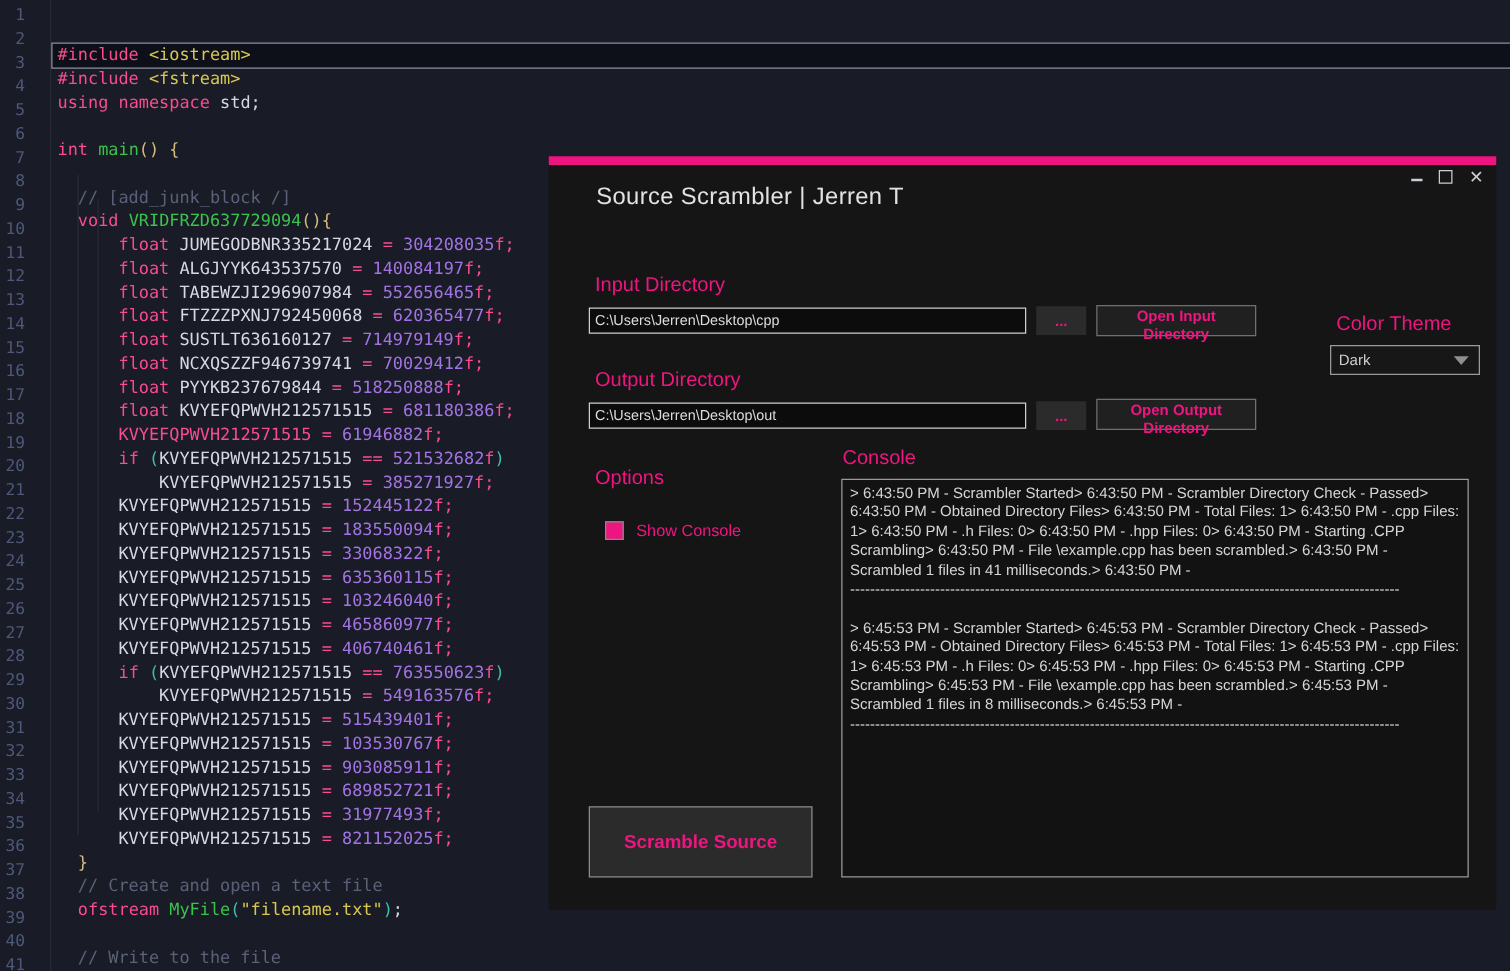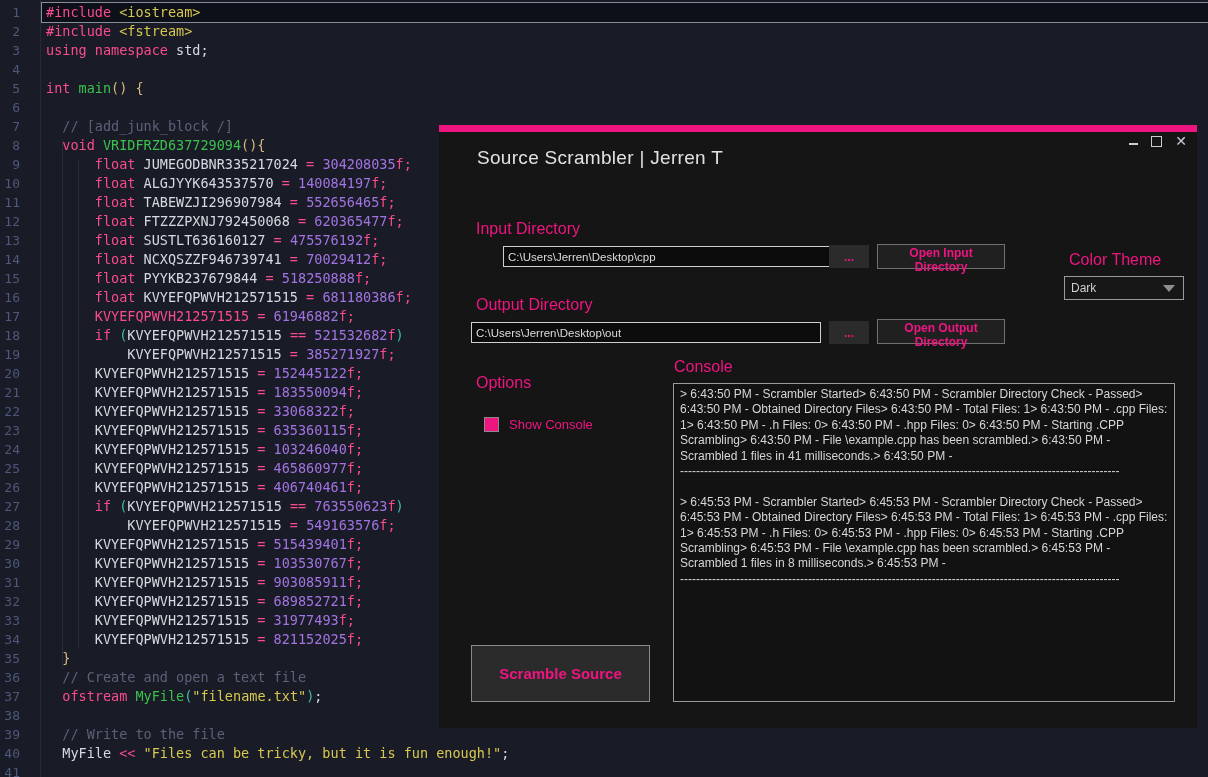--- a/index.html
+++ b/index.html
@@ -5,21 +5,21 @@
   html,body{margin:0;padding:0;background:#101218;}
   #stage{position:relative;width:1208px;height:777px;overflow:hidden;background:#191c26;
          font-family:"DejaVu Sans Mono",monospace;font-size:13.5px;line-height:19px;}
   
   #editor{position:absolute;inset:0;}
   #gutter-divider{position:absolute;left:40px;top:0;bottom:0;width:1px;background:#262a36;}
   .indent-guide{position:absolute;width:1px;background:#262b38;}
   #rows{position:absolute;left:0;top:3px;right:0;}
   .row{display:flex;height:19px;align-items:flex-start;}
   .ln{flex:none;width:20px;text-align:right;color:#4e587a;font-size:13px;user-select:none;}
-  .codeline{flex:1;margin-left:22px;padding-left:4px;white-space:pre;}
+  .codeline{flex:1;margin-left:22px;padding-left:4px;white-space:pre;margin-top:32px;}
   .row.cur .codeline{background:#0e1019;outline:1px solid #878d9b;}
   .tk-k{color:#fb4b8f;} .tk-w{color:#d6d9e2;} .tk-g{color:#3bc24d;}
   .tk-n{color:#a273e2;} .tk-y{color:#d8c84f;} .tk-c{color:#5a6178;}
   .tk-p{color:#d7ba7d;} .tk-t{color:#3fbcb2;}
   
   #appwin{position:absolute;left:439px;top:125px;width:758px;height:603px;background:#151515;
           font-family:"Liberation Sans",sans-serif;color:#dcdcdc;font-size:13px;line-height:normal;}
   #accentbar{position:absolute;left:0;top:0;width:100%;height:7px;}
   #wintitle{position:absolute;left:38px;top:22px;font-size:19px;font-weight:300;color:#e2e2e2;letter-spacing:.3px;text-align:center;}
   #wincontrols{position:absolute;top:9px;right:10px;display:flex;gap:13px;align-items:center;height:14px;}
@@ -99,21 +99,21 @@
         <div class="row">
           <span class="ln">11</span>
           <span class="codeline"><span class="tk-w">      </span><span class="tk-k">float</span><span class="tk-w"> TABEWZJI296907984 </span><span class="tk-k">=</span><span class="tk-w"> </span><span class="tk-n">552656465</span><span class="tk-k">f;</span></span>
         </div>
         <div class="row">
           <span class="ln">12</span>
           <span class="codeline"><span class="tk-w">      </span><span class="tk-k">float</span><span class="tk-w"> FTZZZPXNJ792450068 </span><span class="tk-k">=</span><span class="tk-w"> </span><span class="tk-n">620365477</span><span class="tk-k">f;</span></span>
         </div>
         <div class="row">
           <span class="ln">13</span>
-          <span class="codeline"><span class="tk-w">      </span><span class="tk-k">float</span><span class="tk-w"> SUSTLT636160127 </span><span class="tk-k">=</span><span class="tk-w"> </span><span class="tk-n">475576192</span><span class="tk-k">f;</span></span>
+          <span class="codeline"><span class="tk-w">      </span><span class="tk-k">float</span><span class="tk-w"> SUSTLT636160127 </span><span class="tk-k">=</span><span class="tk-w"> </span><span class="tk-n">714979149</span><span class="tk-k">f;</span></span>
         </div>
         <div class="row">
           <span class="ln">14</span>
           <span class="codeline"><span class="tk-w">      </span><span class="tk-k">float</span><span class="tk-w"> NCXQSZZF946739741 </span><span class="tk-k">=</span><span class="tk-w"> </span><span class="tk-n">70029412</span><span class="tk-k">f;</span></span>
         </div>
         <div class="row">
           <span class="ln">15</span>
           <span class="codeline"><span class="tk-w">      </span><span class="tk-k">float</span><span class="tk-w"> PYYKB237679844 </span><span class="tk-k">=</span><span class="tk-w"> </span><span class="tk-n">518250888</span><span class="tk-k">f;</span></span>
         </div>
         <div class="row">
@@ -232,21 +232,21 @@
       <span class="winbtn">
           <span id="min-glyph"></span>
         </span>
       <span class="winbtn">
           <span id="max-glyph"></span>
         </span>
       <span class="winbtn" style="font-size:14px;">✕</span>
     </div>
 
     <div class="pink-label" style="left: 37px; top: 95px; color: rgb(238, 21, 129);">Input Directory</div>
-    <input class="pathbox" style="top: 121px; margin-left: 32px;" readonly="" value="C:\Users\Jerren\Desktop\cpp">
+    <input class="pathbox" style="top: 121px;" readonly="" value="C:\Users\Jerren\Desktop\cpp">
     <button class="dotsbtn" style="top: 120px; color: rgb(238, 21, 129);">...</button>
     <button class="openbtn" style="top: 119px; color: rgb(238, 21, 129);">Open Input Directory</button>
 
     <div class="pink-label" style="left: 630px; top: 126px; color: rgb(238, 21, 129);">Color Theme</div>
     <div id="theme-select">
       <span>Dark</span>
       <span id="theme-caret"></span>
     </div>
 
     <div class="pink-label" style="left: 37px; top: 171px; color: rgb(238, 21, 129);">Output Directory</div>

